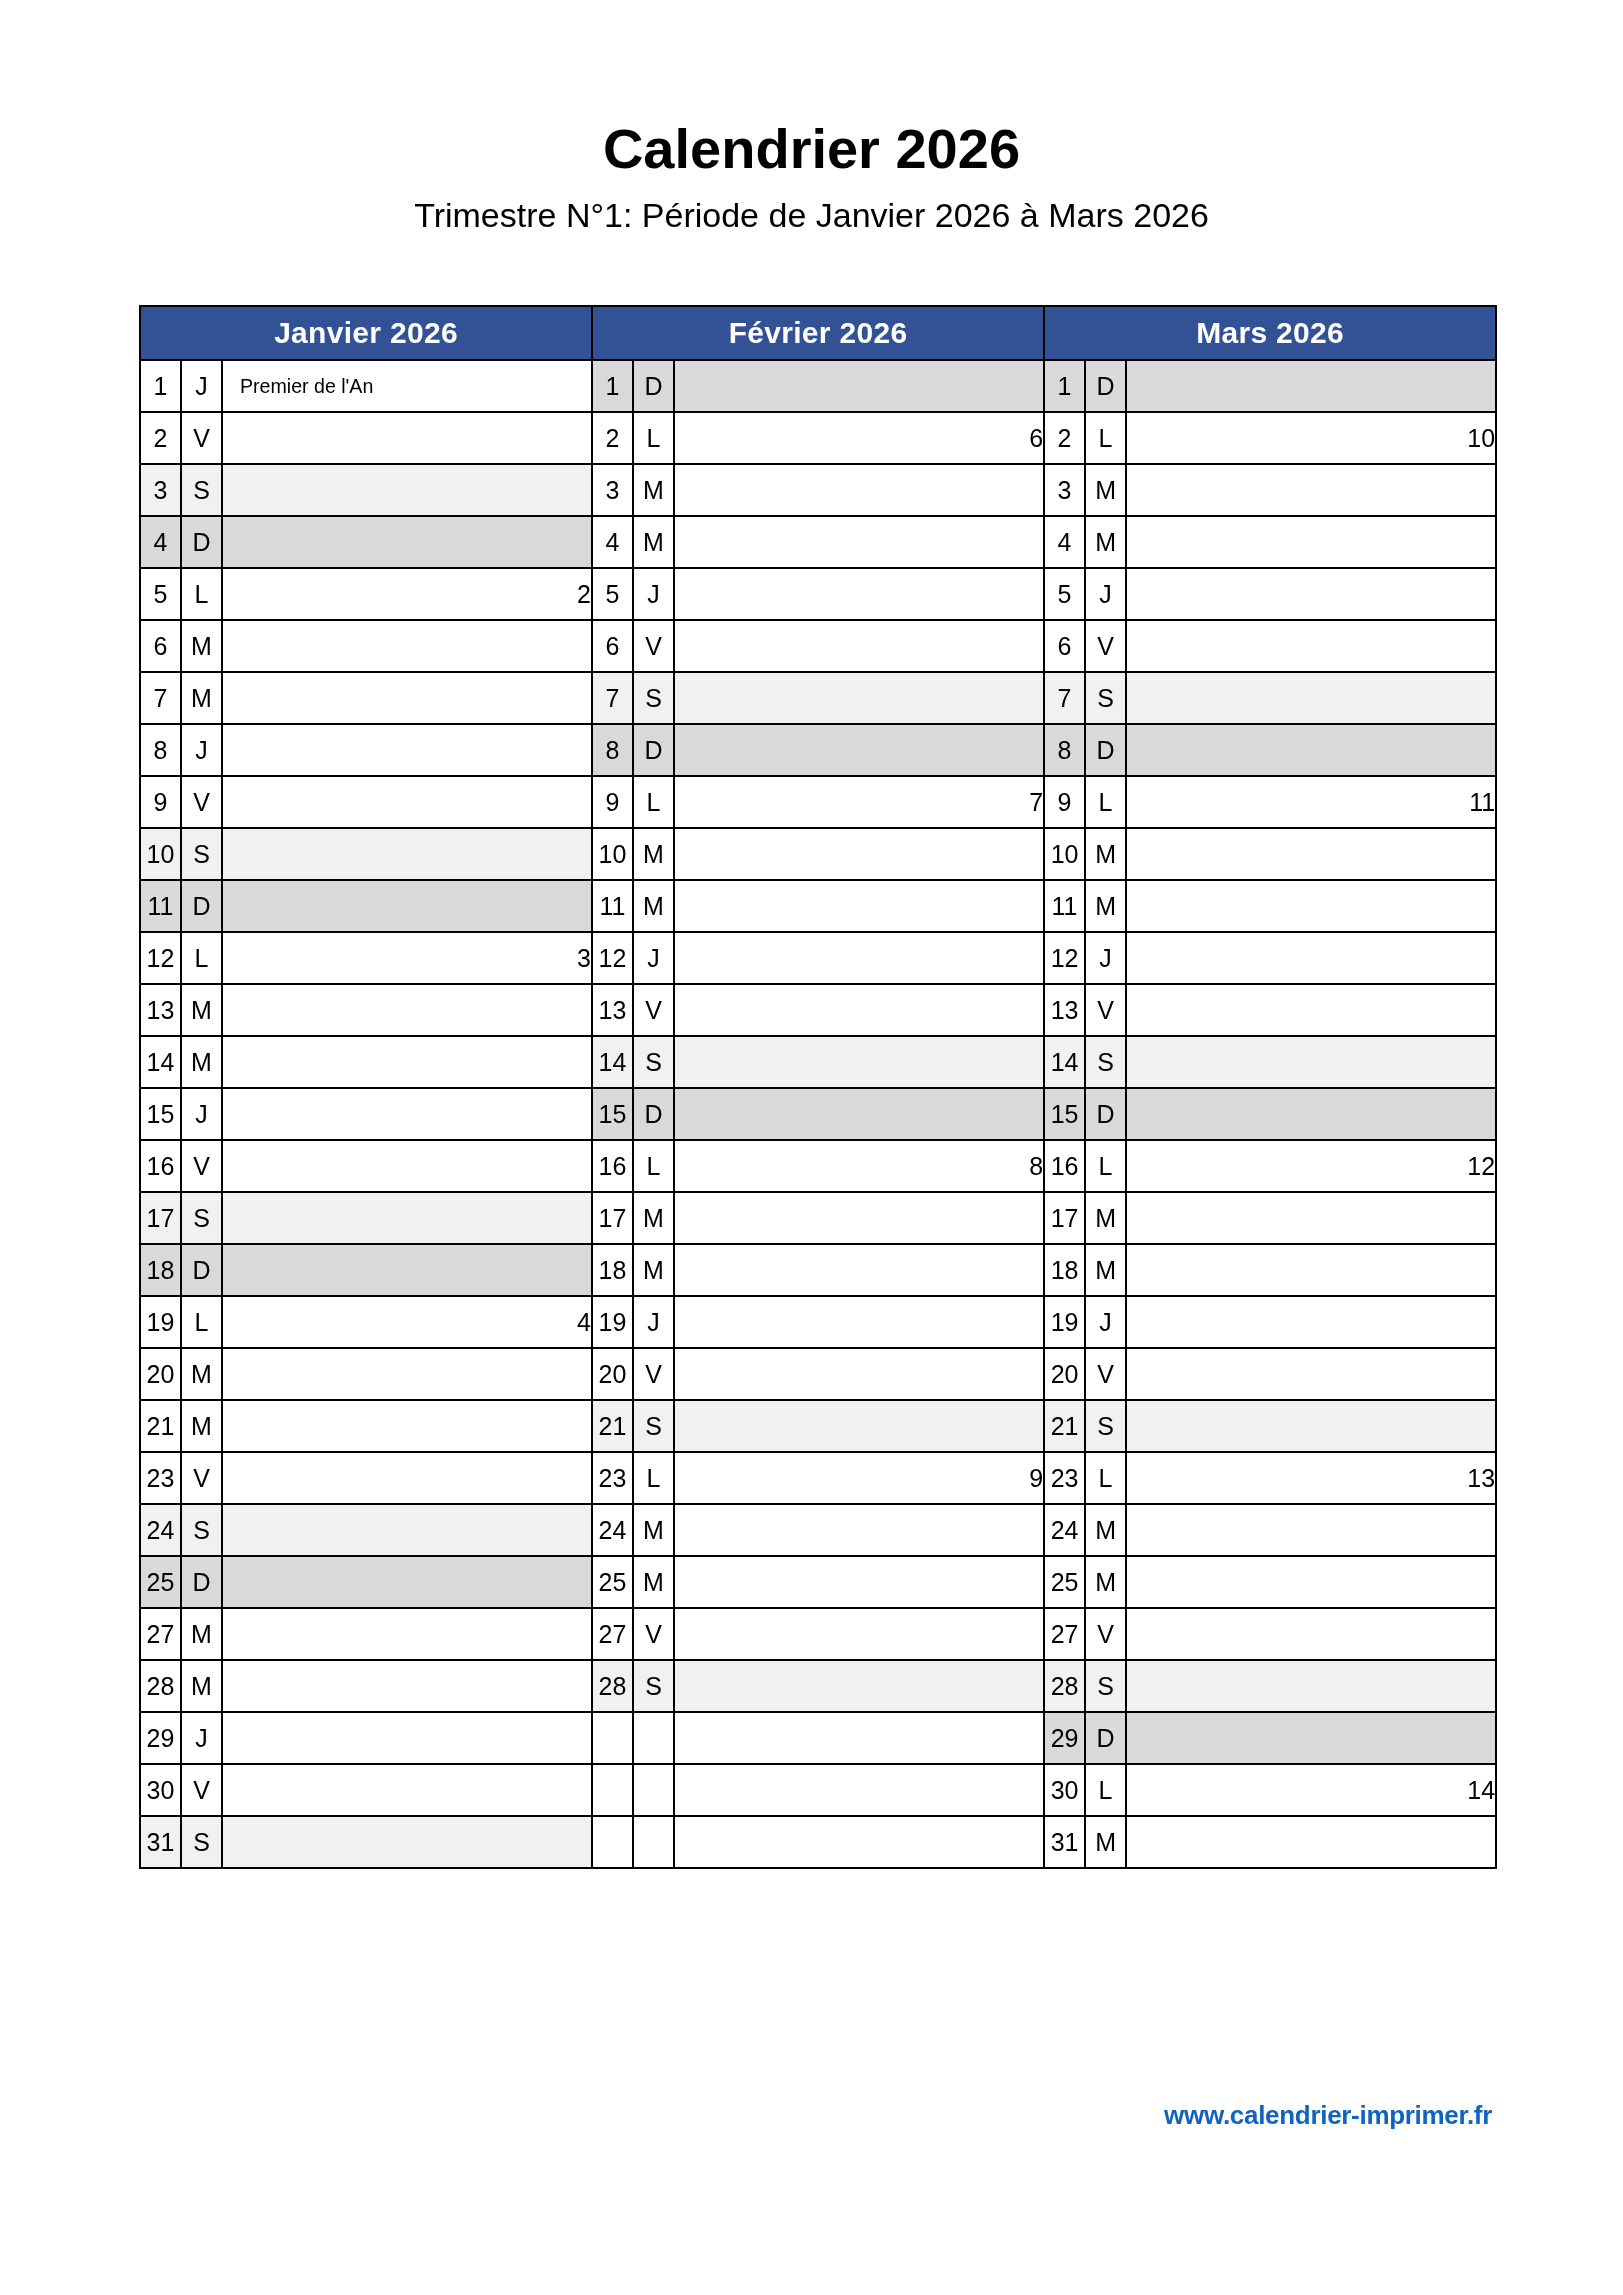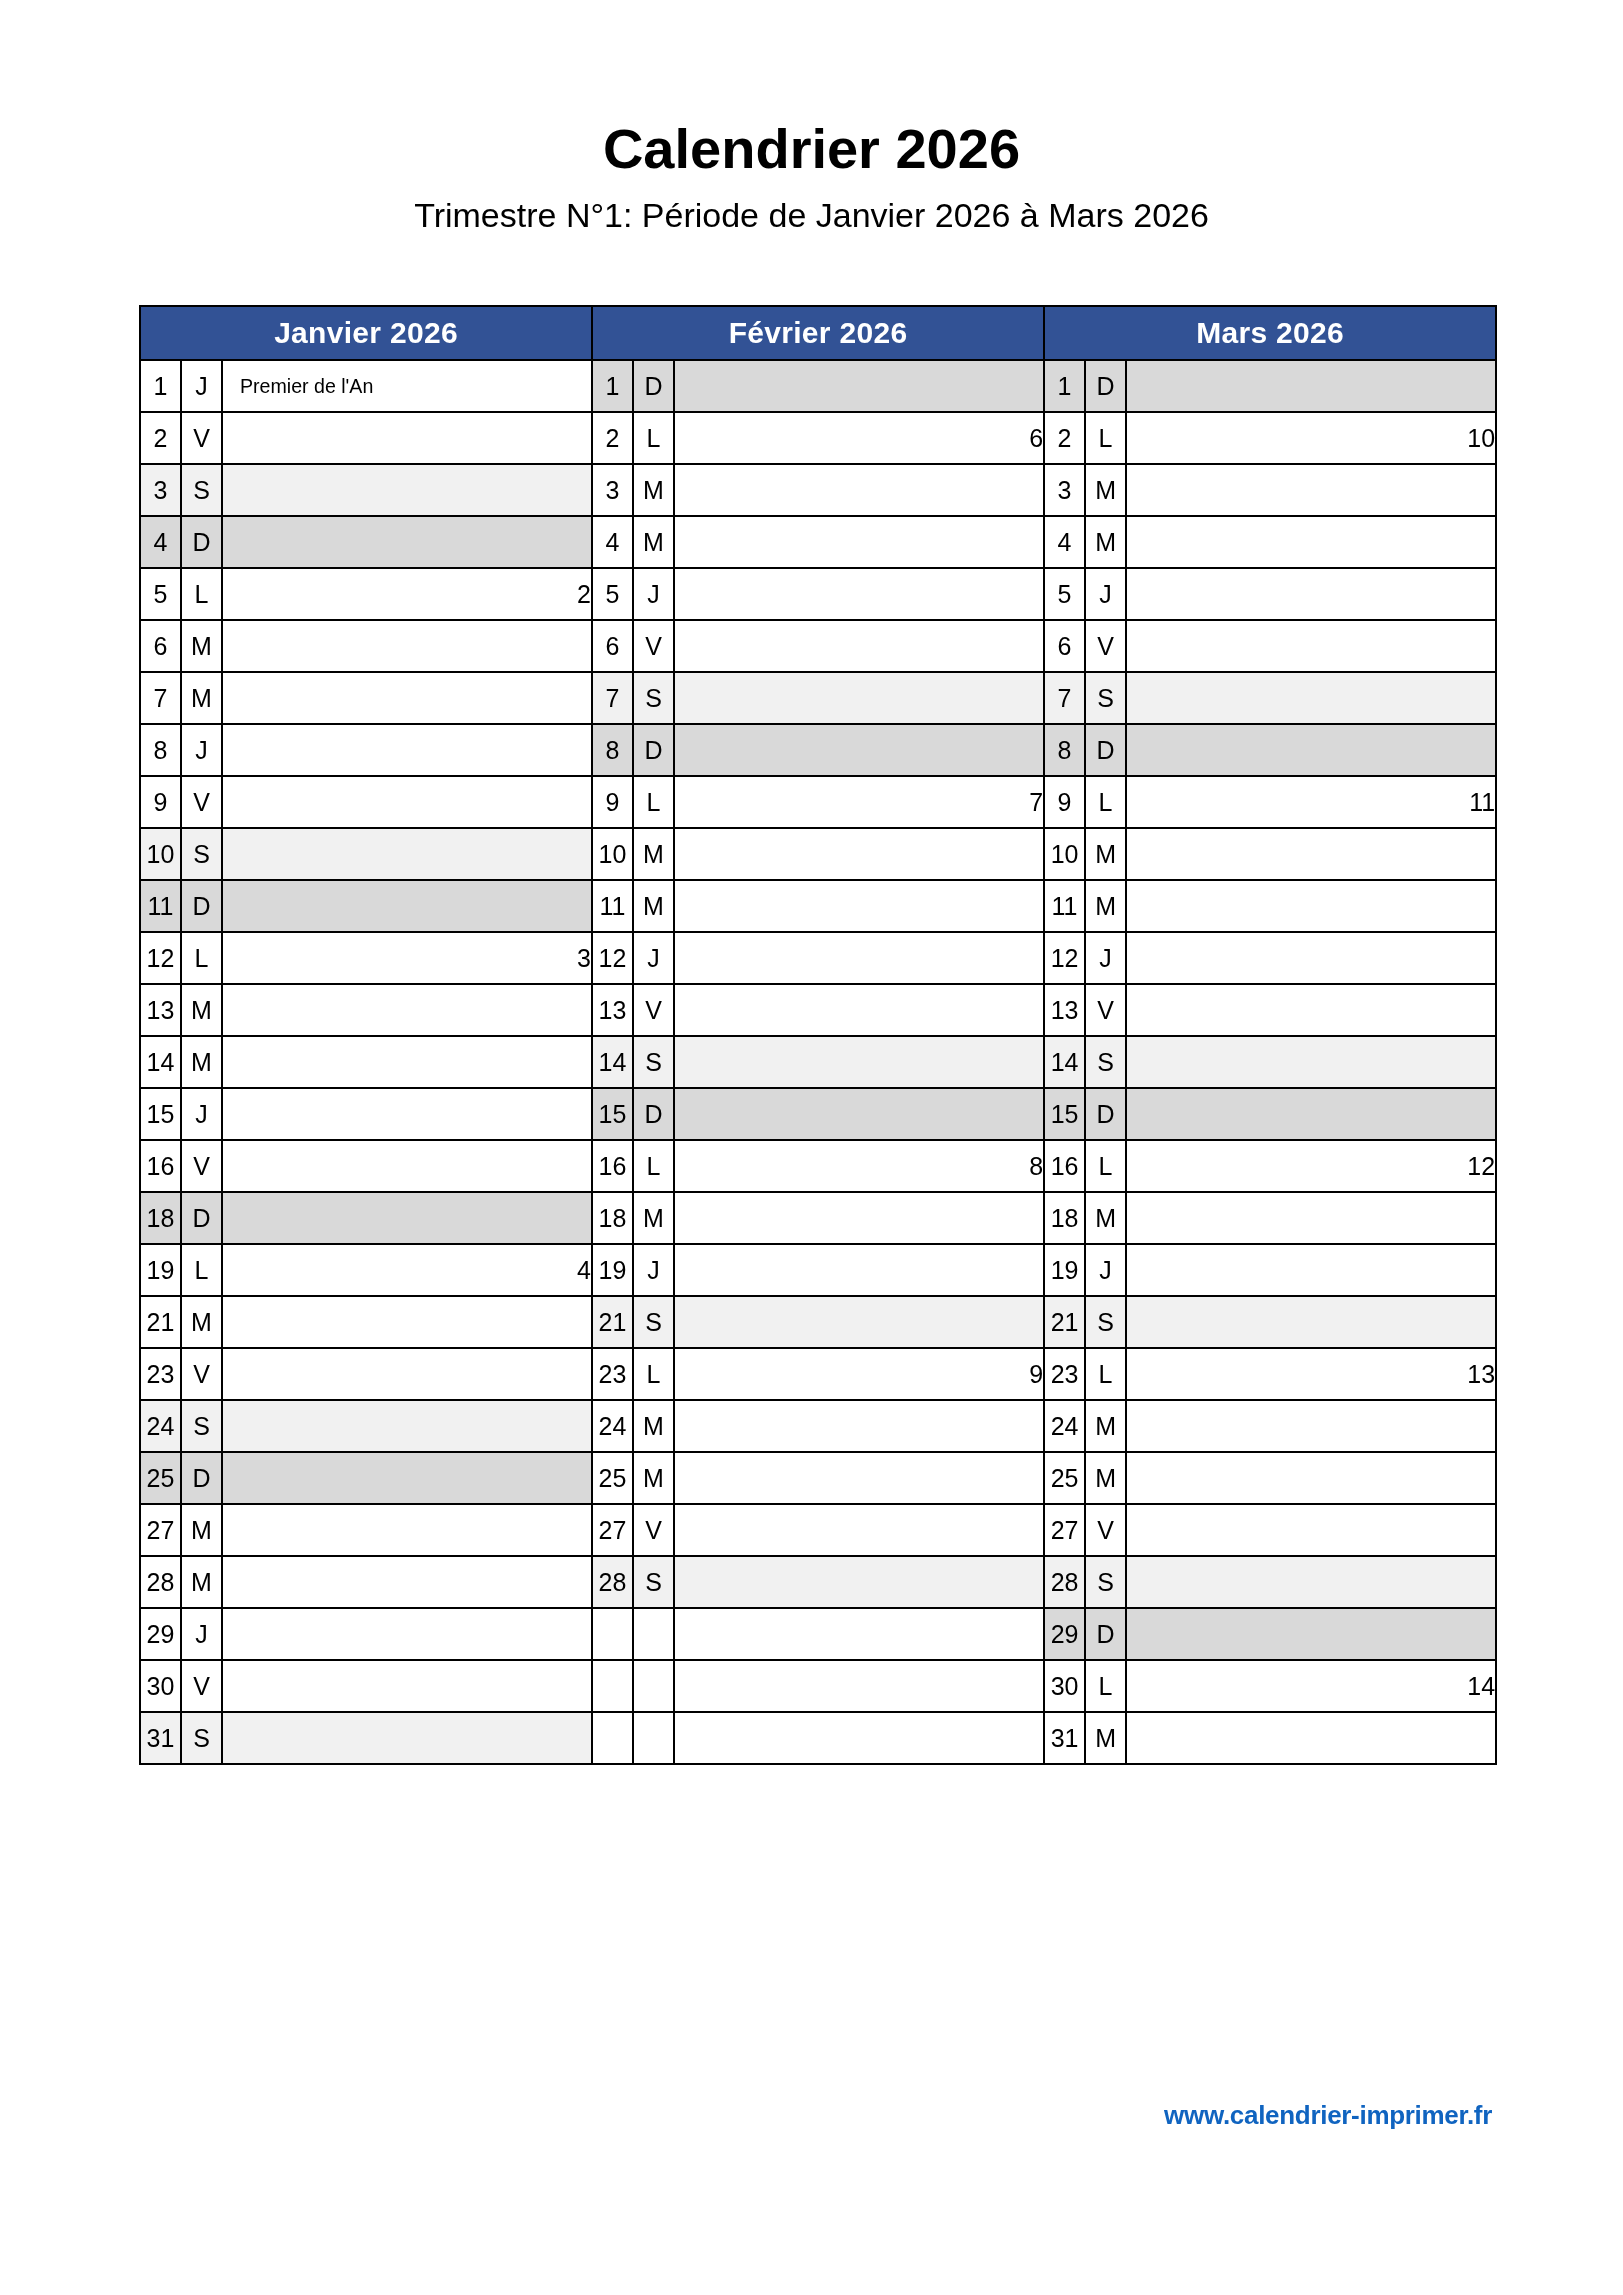--- a/index.html
+++ b/index.html
@@ -331,39 +331,61 @@
             <td class="dow" style="background: rgb(255, 255, 255);">V</td>
             <td class="note" style="background: rgb(255, 255, 255);"></td>
             <td class="day-num" style="background: rgb(255, 255, 255);">16</td>
             <td class="dow" style="background: rgb(255, 255, 255);">L</td>
             <td class="note" style="background: rgb(255, 255, 255);"><span class="wk">8</span></td>
             <td class="day-num" style="background: rgb(255, 255, 255);">16</td>
             <td class="dow" style="background: rgb(255, 255, 255);">L</td>
             <td class="note" style="background: rgb(255, 255, 255);"><span class="wk">12</span></td>
           </tr>
           <tr>
+            <td class="day-num" style="background: rgb(241, 241, 241);">17</td>
+            <td class="dow" style="background: rgb(241, 241, 241);">S</td>
+            <td class="note" style="background: rgb(241, 241, 241);"></td>
+            <td class="day-num" style="background: rgb(255, 255, 255);">17</td>
+            <td class="dow" style="background: rgb(255, 255, 255);">M</td>
+            <td class="note" style="background: rgb(255, 255, 255);"></td>
+            <td class="day-num" style="background: rgb(255, 255, 255);">17</td>
+            <td class="dow" style="background: rgb(255, 255, 255);">M</td>
+            <td class="note" style="background: rgb(255, 255, 255);"></td>
+          </tr>
+          <tr>
             <td class="day-num" style="background: rgb(217, 217, 217);">18</td>
             <td class="dow" style="background: rgb(217, 217, 217);">D</td>
             <td class="note" style="background: rgb(217, 217, 217);"></td>
             <td class="day-num" style="background: rgb(255, 255, 255);">18</td>
             <td class="dow" style="background: rgb(255, 255, 255);">M</td>
             <td class="note" style="background: rgb(255, 255, 255);"></td>
             <td class="day-num" style="background: rgb(255, 255, 255);">18</td>
             <td class="dow" style="background: rgb(255, 255, 255);">M</td>
             <td class="note" style="background: rgb(255, 255, 255);"></td>
           </tr>
           <tr>
             <td class="day-num" style="background: rgb(255, 255, 255);">19</td>
             <td class="dow" style="background: rgb(255, 255, 255);">L</td>
             <td class="note" style="background: rgb(255, 255, 255);"><span class="wk">4</span></td>
             <td class="day-num" style="background: rgb(255, 255, 255);">19</td>
             <td class="dow" style="background: rgb(255, 255, 255);">J</td>
             <td class="note" style="background: rgb(255, 255, 255);"></td>
             <td class="day-num" style="background: rgb(255, 255, 255);">19</td>
             <td class="dow" style="background: rgb(255, 255, 255);">J</td>
+            <td class="note" style="background: rgb(255, 255, 255);"></td>
+          </tr>
+          <tr>
+            <td class="day-num" style="background: rgb(255, 255, 255);">20</td>
+            <td class="dow" style="background: rgb(255, 255, 255);">M</td>
+            <td class="note" style="background: rgb(255, 255, 255);"></td>
+            <td class="day-num" style="background: rgb(255, 255, 255);">20</td>
+            <td class="dow" style="background: rgb(255, 255, 255);">V</td>
+            <td class="note" style="background: rgb(255, 255, 255);"></td>
+            <td class="day-num" style="background: rgb(255, 255, 255);">20</td>
+            <td class="dow" style="background: rgb(255, 255, 255);">V</td>
             <td class="note" style="background: rgb(255, 255, 255);"></td>
           </tr>
           <tr>
             <td class="day-num" style="background: rgb(255, 255, 255);">21</td>
             <td class="dow" style="background: rgb(255, 255, 255);">M</td>
             <td class="note" style="background: rgb(255, 255, 255);"></td>
             <td class="day-num" style="background: rgb(241, 241, 241);">21</td>
             <td class="dow" style="background: rgb(241, 241, 241);">S</td>
             <td class="note" style="background: rgb(241, 241, 241);"></td>
             <td class="day-num" style="background: rgb(241, 241, 241);">21</td>

